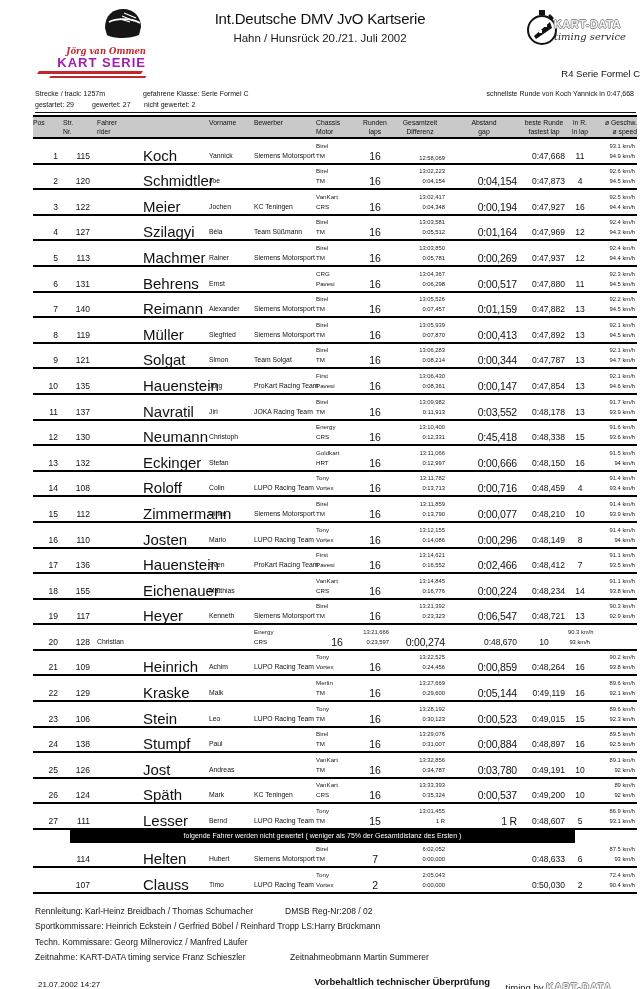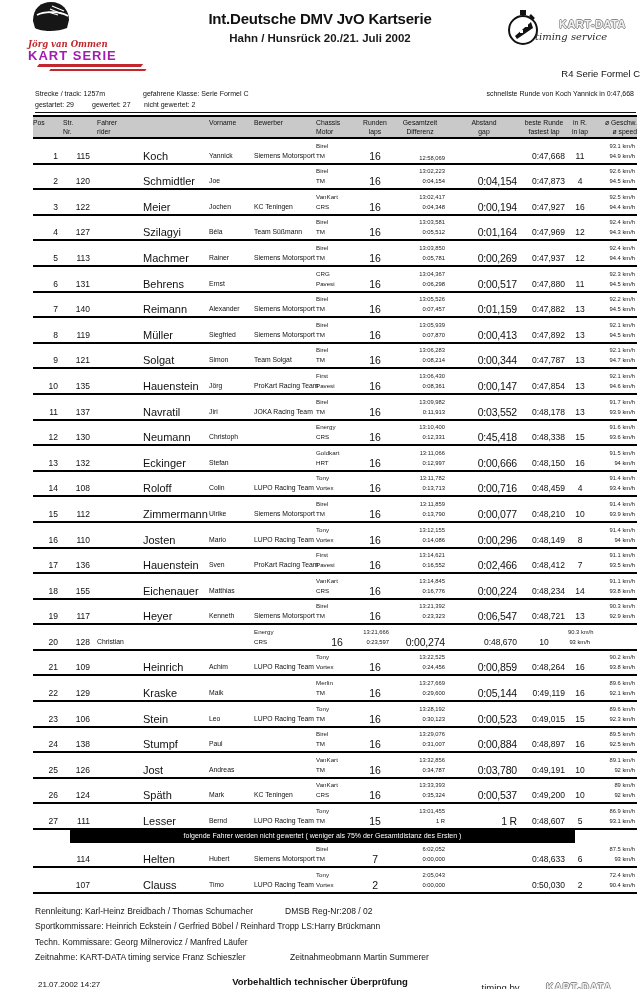--- a/index.html
+++ b/index.html
@@ -1,36 +1,36 @@
 <!DOCTYPE html>
 <html><head>
 <meta charset="utf-8">
 <style>
   html,body{margin:0;padding:0;background:#e8e8e8;}
   .page{width:640px;height:989px;margin:0 auto;background:#fff;position:relative;
         font-family:"Liberation Sans", sans-serif;color:#111;overflow:hidden;}
 
   
   .hdr{position:relative;height:88px;}
-  .hdr-center{position:absolute;left:120px;right:120px;top:10px;text-align:center;font-weight:bold;}
+  .hdr-center{position:absolute;left:120px;right:120px;top:10px;text-align:center;}
   .title{font-size:15px;letter-spacing:-0.2px;}
   .subtitle{font-size:11.5px;margin-top:5px;color:#1a1a1a;}
   .series{position:absolute;left:0;right:0;top:68px;text-align:right;font-size:9.5px;}
 
-  .logo-l{position:absolute;left:28px;top:0;width:118px;text-align:left;}
+  .logo-l{position:absolute;left:28px;top:7px;width:118px;text-align:right;}
   .logo-l .script{font-family:"DejaVu Serif", serif;font-style:italic;font-weight:bold;
                   font-size:8.5px;color:#c1272d;margin-top:1px;}
   .logo-l .kart{font-size:13px;font-weight:900;letter-spacing:1px;color:#a21caf;line-height:13px;}
   .logo-l .swoosh{height:3px;background:#c1272d;transform:skewX(-35deg);margin:2px 4px 0 10px;}
   .logo-l .swoosh2{height:1.5px;background:#c1272d;transform:skewX(-35deg);margin:2px 0 0 22px;}
 
   .logo-r{position:absolute;right:14px;top:6px;display:flex;align-items:flex-start;}
   .logo-r .txt{margin-left:-8px;margin-top:12px;}
   .outline{color:#f2f2f2;font-weight:bold;
-           text-shadow:-0.8px 0 #8a8a8a,0.8px 0 #8a8a8a,0 -0.8px #8a8a8a,0 0.8px #8a8a8a;padding-left:24px;}
+           text-shadow:-0.8px 0 #8a8a8a,0.8px 0 #8a8a8a,0 -0.8px #8a8a8a,0 0.8px #8a8a8a;}
   .logo-r .brand{font-size:11px;letter-spacing:0.5px;}
   .logo-r .tag{font-family:"DejaVu Serif", serif;font-style:italic;font-size:10px;color:#2a2a2a;margin-top:1px;}
 
   
   .info{margin:2px 4px 0 35px;font-size:7px;border-bottom:1.5px solid #111;padding-bottom:4px;}
   .info .l1{display:flex;}
   .info .l1 .track{width:108px;}
   .info .l1 .klasse{flex:1;}
   .info .l1 .fastest{text-align:right;padding-right:2px;}
   .info .l2{display:flex;margin-top:4px;}
@@ -44,21 +44,21 @@
          border-top:2px solid #000;border-bottom:2px solid #000;padding:2px 0 1px 0;}
   .hc{line-height:8.5px;font-size:6.8px;}
   .ht{min-height:8.5px;}
   .al{text-align:left;} .ac{text-align:center;} .ar{text-align:right;}
 
   .row{display:grid;grid-template-columns:var(--cols);border-bottom:2px solid #000;height:23.6px;}
   .c{display:flex;flex-direction:column;justify-content:flex-end;padding-bottom:1px;overflow:visible;white-space:nowrap;}
   .t{font-size:5.8px;line-height:8px;color:#1c1c1c;}
   .b{line-height:12px;}
   .xs{font-size:5.8px;} .ch{font-size:6.2px;} .sm{font-size:6.8px;}
-  .md{font-size:8.5px;} .lg{font-size:11px;padding-left:44px;} .xl{font-size:10.5px;letter-spacing:-0.2px;}
+  .md{font-size:8.5px;} .lg{font-size:15px;padding-left:44px;} .xl{font-size:10.5px;letter-spacing:-0.2px;}
   .c.pos{ text-align:right;padding-right:5px;}
   .c.nr{  text-align:right;padding-right:7px;}
   .c.rider{padding-left:2px;}
   .c.laps{text-align:center;}
   .c.total{text-align:right;padding-right:3px;}
   .c.gap{text-align:right;padding-right:3px;}
   .c.best{text-align:right;padding-right:3px;}
   .c.lap{text-align:center;}
   .c.speed{text-align:right;padding-right:2px;}
 
@@ -66,21 +66,21 @@
           height:12.5px;line-height:12.5px;text-align:center;}
 
   
   .officials{margin:10px 0 0 35px;font-size:8.5px;line-height:15.5px;color:#151515;}
   .officials .fl{display:flex;}
   .officials .w250{min-width:250px;}
   .officials .w255{min-width:255px;}
 
   .foot{position:relative;margin-top:10px;height:50px;}
   .foot .left{position:absolute;left:38px;top:2px;font-size:8px;line-height:13px;}
-  .foot .center{position:absolute;left:150px;right:150px;top:0;text-align:center;}
+  .foot .center{position:absolute;left:150px;right:150px;top:0;text-align:right;}
   .foot .bold{font-size:9.5px;font-weight:bold;}
   .foot .right{position:absolute;right:28px;top:6px;font-size:9.5px;}
   .foot .brand{font-size:10px;letter-spacing:1px;}
 </style>
 </head>
 <body>
 
 <div class="page">
 
   <div class="hdr">

